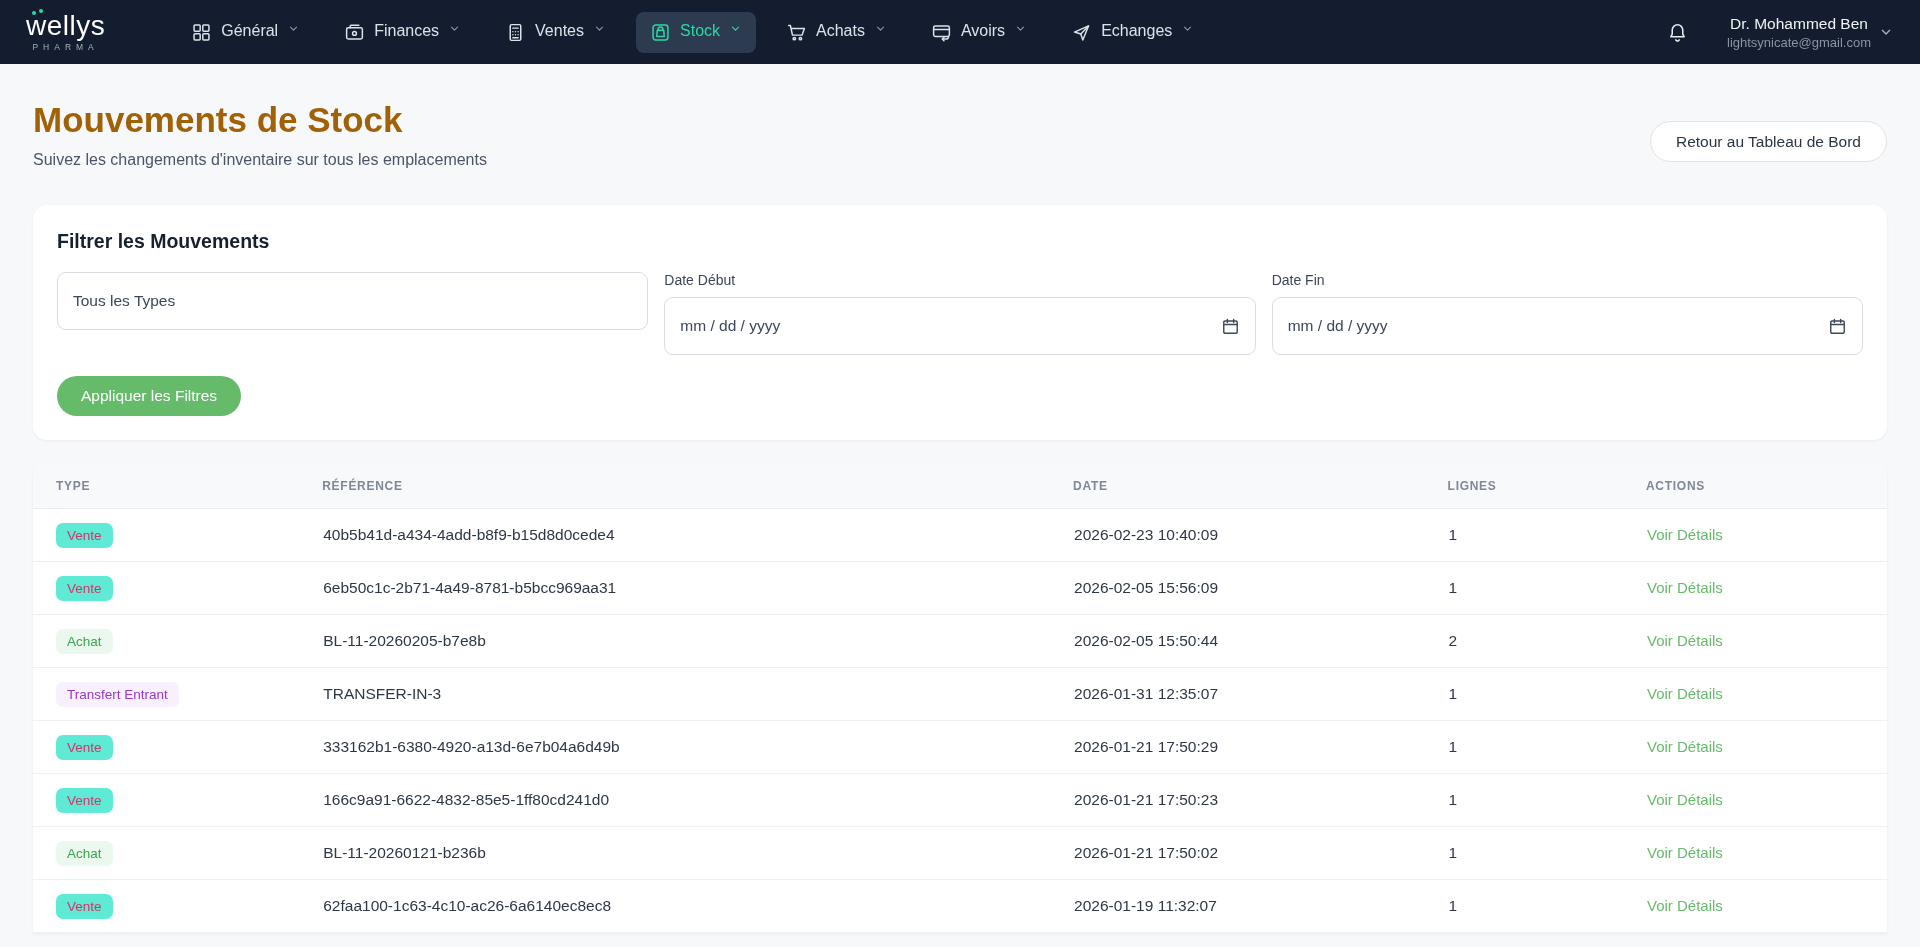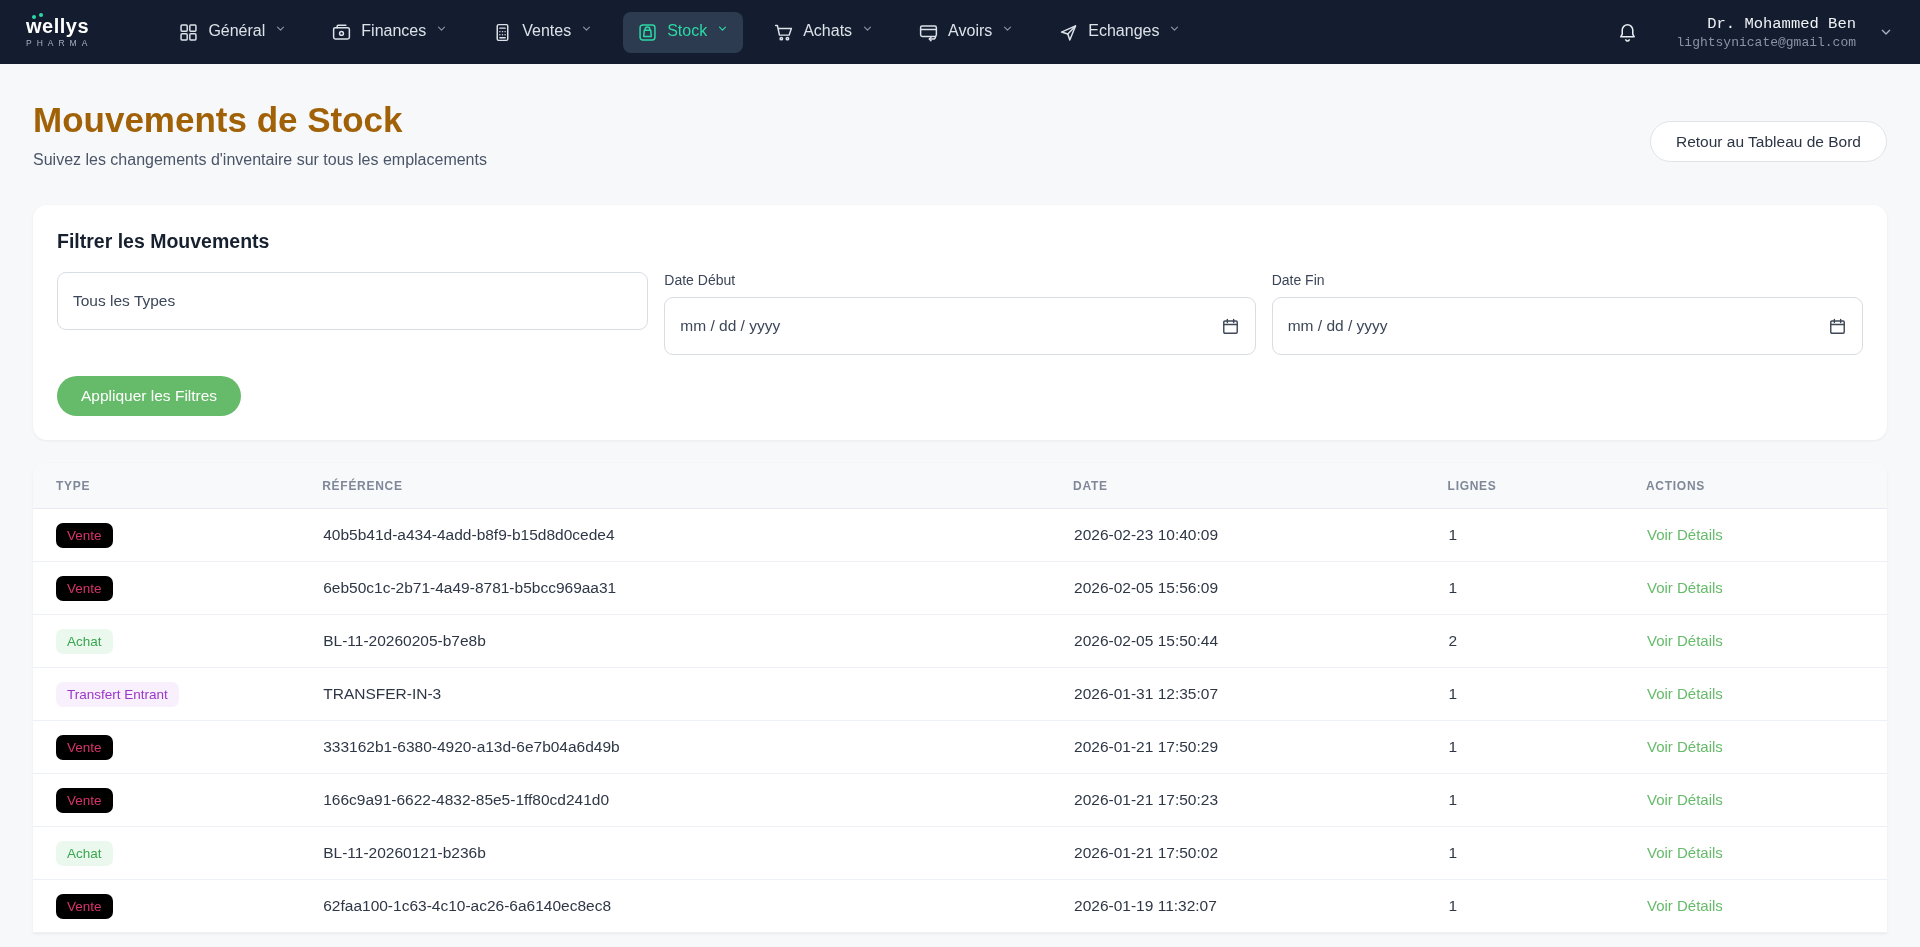--- a/index.html
+++ b/index.html
@@ -5,37 +5,37 @@
   * { box-sizing: border-box; }
   html,body { margin:0; padding:0; }
   body {
     width:1920px; height:947px; overflow:hidden;
     background:#f7f8fa;
     font-family:"Liberation Sans","DejaVu Sans",sans-serif;
   }
   
   .navbar { height:64px; background:#131d2f; display:flex; align-items:center; padding:0 26px; }
   .logo-block { position:relative; margin-right:72px; cursor:pointer; }
-  .logo-main { color:#fff; font-size:20px; font-weight:700; letter-spacing:.5px; line-height:1; }
+  .logo-main { color:#fff; font-size:28px; font-weight:400; letter-spacing:.5px; line-height:1; }
   .logo-sub  { color:#a7b0bd; font-size:8.5px; letter-spacing:5px; text-align:center; margin-top:2px; }
   .logo-mark { position:absolute; top:-1px; left:6px; width:4px; height:4px; border-radius:50%;
                background:#2bd9a6; box-shadow:7px -2px 0 #2bd9a6; }
   .nav-menu { display:flex; align-items:center; }
   .nav-item { display:flex; align-items:flex-start; gap:9px; padding:10px 14px; margin-right:16px;
               border-radius:8px; color:#dde2e9; font-size:16px; cursor:pointer; white-space:nowrap; }
   .nav-item .nav-ic { display:flex; }
   .nav-item .nav-ic svg { width:21px; height:21px; }
   .nav-item .nav-chev { display:flex; }
   .nav-item .nav-chev svg { width:13px; height:13px; color:#8792a2; }
   .nav-item.active { background:#2c3b4f; color:#2bd9a6; }
   .nav-item.active .nav-chev svg { color:#2bd9a6; }
   .nav-right { margin-left:auto; display:flex; align-items:center; }
   .bell { display:flex; color:#e9edf2; margin-right:38px; cursor:pointer; }
   .bell svg { width:23px; height:23px; }
-  .user-block { text-align:right; margin-right:22px; cursor:pointer;font-family:Liberation Mono, monospace; }
+  .user-block { text-align:center; margin-right:7px; cursor:pointer; }
   .user-name { color:#f1f3f5; font-size:15.5px; font-weight:500; }
   .user-email { color:#8b93a3; font-size:13px; margin-top:2px; }
   .user-chev { display:flex; color:#aab2bf; cursor:pointer; }
   .user-chev svg { width:16px; height:16px; }
   
   .content { padding:0 33px; }
   .page-head { display:flex; justify-content:space-between; align-items:flex-start; padding-top:35px; }
   .page-title { margin:0; font-size:35px; font-weight:700; color:#a16207; line-height:1.2; }
   .page-subtitle { margin-top:10px; font-size:16px; color:#4a5568; }
   .back-btn { margin-top:22px; height:41px; padding:0 25px; border-radius:21px; background:#fff;
@@ -57,21 +57,21 @@
   
   .table-card { margin-top:23px; background:#fff; border-radius:12px 12px 0 0;
                 box-shadow:0 1px 3px rgba(16,24,40,.06); overflow:hidden; }
   table { width:100%; border-collapse:collapse; table-layout:fixed; }
   thead th { background:#f8f9fb; font-size:12px; font-weight:700; color:#7e8898; letter-spacing:.06em;
              text-align:left; padding:16px 10px 15px 0; border-bottom:1px solid #e8ecf1; }
   th:first-child, td:first-child { padding-left:23px; }
   tbody td { height:53px; border-bottom:1px solid #edf0f4; font-size:15.5px; color:#2e3746;
              padding-right:10px; }
   .badge { display:inline-block; padding:5px 11px; border-radius:7px; font-size:13.5px; font-weight:500; }
-  .b-vente     { color:#d6336c; background:#000000; }
+  .b-vente     { color:#d6336c; background:#5eead4; }
   .b-retour    { color:#e8590c; background:#fff6dd; }
   .b-achat     { color:#3aa64f; background:#ebf8ee; }
   .b-transfert { color:#9c36c9; background:#f8f0fc; }
   .detail-link { color:#66bb6a; font-size:15px; cursor:pointer; }
 </style>
 </head>
 <body>
 
 <div class="navbar">
   <div class="logo-block">

